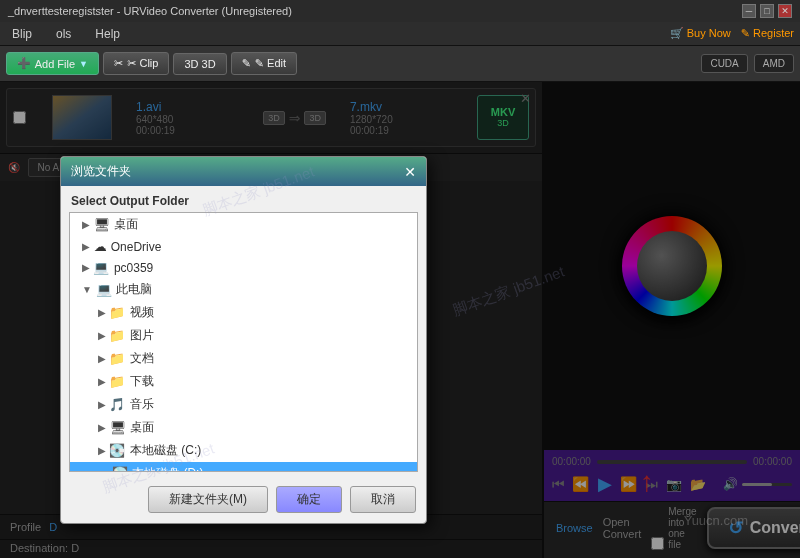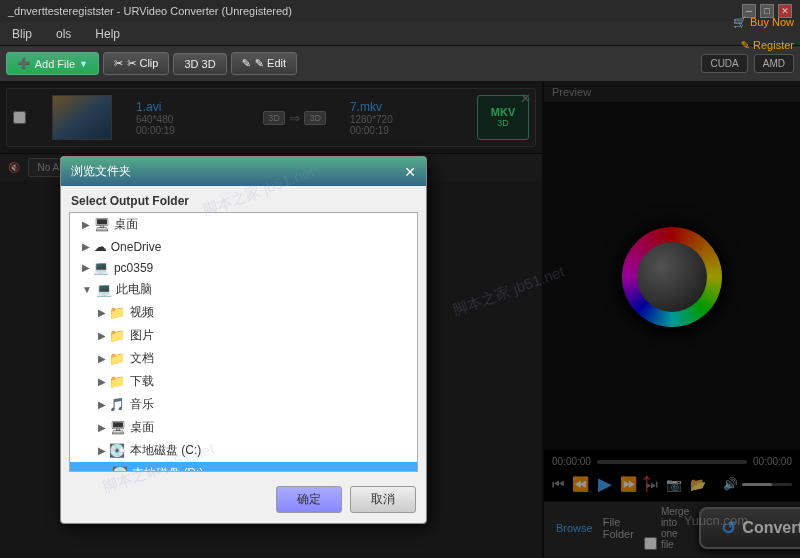--- a/index.html
+++ b/index.html
@@ -51,21 +51,21 @@
       padding: 2px 6px;
       cursor: pointer;
     }
     .menu-buy-now, .menu-register {
       color: #f90;
       font-size: 11px;
       margin-left: auto;
       cursor: pointer;
       display: flex; align-items: center; gap: 3px;
     }
-    .menu-right { display: flex; gap: 10px; margin-left: auto; flex-direction: column; }
+    .menu-right { display: flex; gap: 10px; margin-left: auto; }
 
     
     .toolbar {
       background: #333;
       height: 36px;
       display: flex;
       align-items: center;
       padding: 0 6px;
       gap: 4px;
       border-bottom: 1px solid #111;
@@ -232,21 +232,21 @@
       content: '';
       position: absolute;
       top: 15%; left: 15%;
       width: 70%; height: 70%;
       border-radius: 50%;
       background: radial-gradient(circle at 35% 35%, #888, #222);
     }
 
     
     .player-controls {
-      background: #000000;
+      background: #4c1d95;
       padding: 6px 8px;
     }
     .progress-bar-wrap {
       display: flex; align-items: center; gap: 6px; margin-bottom: 6px;
     }
     .time-text { color: #888; font-size: 10px; }
     .progress-track {
       flex: 1; height: 4px; background: #444; border-radius: 2px; position: relative;
     }
     .progress-fill { height: 100%; background: #4af; border-radius: 2px; width: 0%; }
@@ -462,24 +462,30 @@
         <option>T No Subtitle</option>
       </select>
       <label class="checkbox-area">
         <input type="checkbox" style="">
         <span>☑ Forced Subtitles</span>
       </label>
     </div>
 
     <div style="flex:1; background:#252525;"></div>
 
+    <div class="bottom-bar">
+      <span style="color:#aaa;font-size:11px;">Profile</span>
+      <span style="color:#4af;font-size:11px;">D</span>
+    </div>
+    <div class="bottom-bar" style="padding-top:2px; padding-bottom:4px;">
+      <span style="color:#aaa;font-size:11px;">Destination: D</span>
+    </div>
   </div>
 
   <div class="right-panel">
-    <div class="preview-label">Preview</div>
     <div class="preview-area">
       <div class="color-wheel"></div>
     </div>
 
     <div class="player-controls">
       <div class="progress-bar-wrap">
         <span class="time-text">00:00:00</span>
         <div class="progress-track">
           <div class="progress-fill"></div>
         </div>
@@ -497,21 +503,21 @@
           <span style="color:#888;font-size:12px;">🔊</span>
           <div class="vol-track">
             <div class="vol-fill"></div>
           </div>
         </div>
       </div>
     </div>
 
     <div class="convert-bar" style="padding-top:4px;">
       <span class="browse-btn">Browse</span>
-      <span class="open-folder-btn">File Folder</span>
+      <span class="open-folder-btn">Open Convert</span>
       <label class="merge-check">
         <input type="checkbox" style="">
         <span>Merge into one file</span>
       </label>
       <button class="convert-btn">
         <span class="convert-icon">↺</span>
         <span>Convert</span>
       </button>
     </div>
   </div>
@@ -592,20 +598,21 @@
             <span>本地磁盘 (C:)</span>
           </div>
           <div class="tree-item selected">
             <span class="indent" style="width: 16px;"></span>
             <span class="tree-chevron">▼</span>
             <span class="folder-icon">💽</span>
             <span>本地磁盘 (D:)</span>
           </div>
         </div>
       <div class="dialog-footer">
+        <button class="dialog-btn">新建文件夹(M)</button>
         <button class="dialog-btn" style="background:linear-gradient(to bottom,#aaf,#88f);">确定</button>
         <button class="dialog-btn">取消</button>
       </div>
     </div>
   </div>
 
   <div class="red-arrow" style="left:370px; bottom:60px;">↑</div>
   <div class="red-arrow" style="left:640px; bottom:60px;">↑</div>
 
   <div class="watermark" style="top:100px; left:200px; transform:rotate(-20deg);">脚本之家 jb51.net</div>

